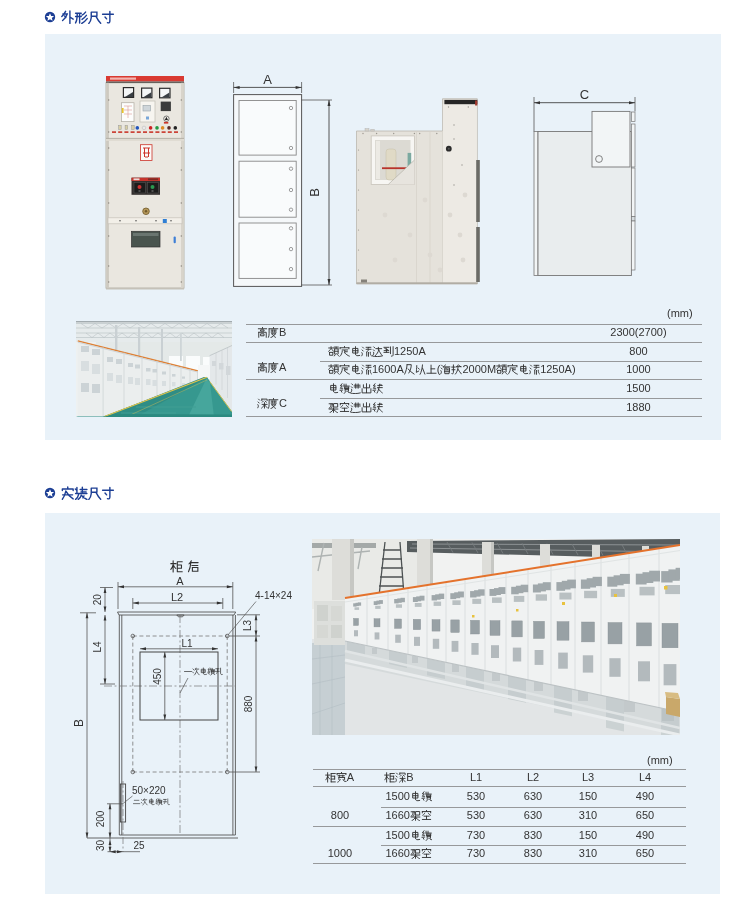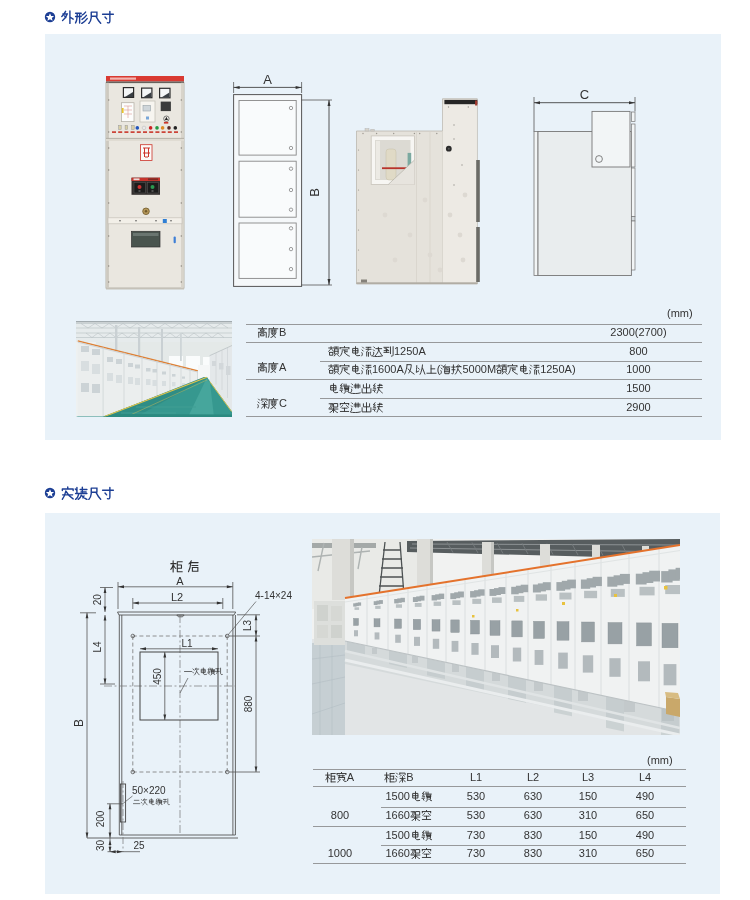--- a/index.html
+++ b/index.html
@@ -490,21 +490,21 @@
     <svg class="ck" width="33" height="11" viewBox="0 0 300 100">
       <use href="#g_ji"></use>
       <use href="#g_yi3" x="100"></use>
       <use href="#g_shang" x="200"></use>
     </svg>
     <span>(</span>
     <svg class="ck" width="22" height="11" viewBox="0 0 200 100">
       <use href="#g_hai"></use>
       <use href="#g_ba" x="100"></use>
     </svg>
-    <span>5000M</span>
+    <span>2000M</span>
     <svg class="ck" width="44" height="11" viewBox="0 0 400 100">
       <use href="#g_e"></use>
       <use href="#g_ding" x="100"></use>
       <use href="#g_dian" x="200"></use>
       <use href="#g_liu" x="300"></use>
     </svg>
     <span>1250A)</span>
   </div>
 <div class="t" style="left:612px;top:364px;width:53px;justify-content:center">1000</div>
 
@@ -528,21 +528,21 @@
 
 <div class="t" style="left:328px;top:401.5px">
     <svg class="ck" width="55" height="11" viewBox="0 0 500 100">
       <use href="#g_jia"></use>
       <use href="#g_kong" x="100"></use>
       <use href="#g_jin" x="200"></use>
       <use href="#g_chu" x="300"></use>
       <use href="#g_xian" x="400"></use>
     </svg>
   </div>
-<div class="t" style="left:612px;top:401.5px;width:53px;justify-content:center">2900</div>
+<div class="t" style="left:612px;top:401.5px;width:53px;justify-content:center">1880</div>
 
 <div class="panel" style="left:45px;top:513px;width:675px;height:381px"></div>
 
 <svg class="abs" style="left:70px;top:553px" width="235" height="307" viewBox="0 0 235 307">
 <g stroke="#555" stroke-width="0.9" fill="none">
 
 <path d="M47.5,59 L165.7,59 M49,62 L164,62 M47.5,59 L49,62 M165.7,59 L164,62"></path>
 
 <path d="M106.8,62 L114.1,62 L112.5,63.8 L108.4,63.8 Z"></path>
 

